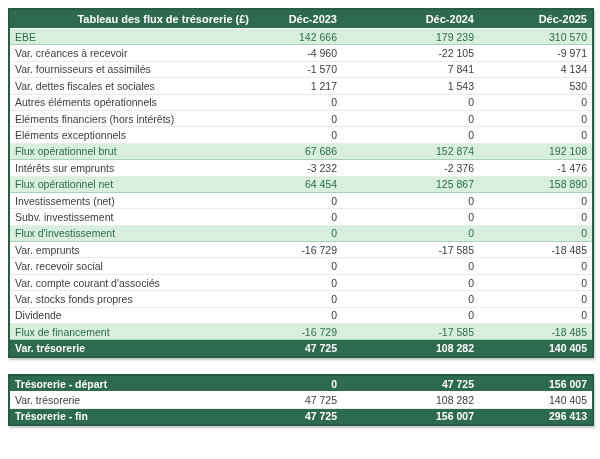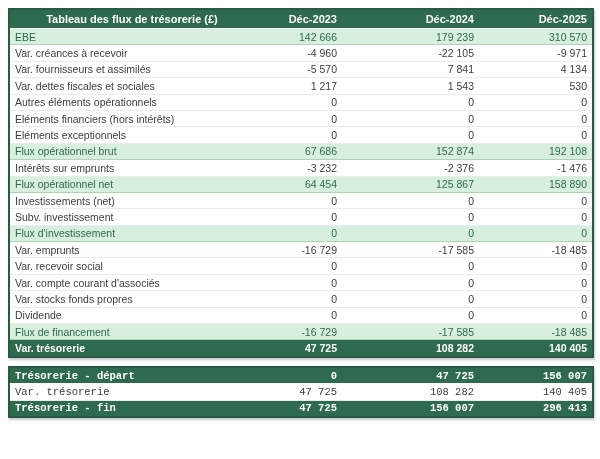--- a/index.html
+++ b/index.html
@@ -25,41 +25,41 @@
     border-collapse: collapse;
     table-layout: fixed;
     width: 584px;
     font-size: 10.5px;
     color: #3d3d3d;
   }
   table.main, table.bottom {
     border: 2px solid #275b43;
     box-shadow: 1px 2px 2px rgba(0,0,0,0.22);
   }
-  table.bottom { margin-top: 8px; font-family: Liberation Mono, monospace; }
+  table.bottom { margin-top: 16px; }
   col.c-label { width: 245px; }
   col.c-v1    { width: 88px;  }
   col.c-v2    { width: 137px; }
   col.c-v3    { width: 114px; }
   th, td {
     height: 15.4px;
     padding: 0 5px 0 5px;
     white-space: nowrap;
     overflow: hidden;
     vertical-align: middle;
   }
   thead th {
     background: #2d6a4f;
     color: #ffffff;
     font-weight: bold;
     font-size: 11px;
     height: 18px;
     border-bottom: 1px solid #ffffff;
   }
-  th.title-cell { text-align: center; }
+  th.title-cell { text-align: right; }
   th.col-head   { text-align: right; }
   td.label { text-align: left; }
   td.val   { text-align: right; }
   tr.row-normal td {
     background: #ffffff;
     border-bottom: 1px solid #e6eee8;
   }
   tr.row-subtotal td {
     background: #d8efdd;
     color: #2d6a4f;
@@ -104,21 +104,21 @@
             <td class="val">310 570</td>
           </tr>
           <tr class="row-normal">
             <td class="label">Var. créances à recevoir</td>
             <td class="val">-4 960</td>
             <td class="val">-22 105</td>
             <td class="val">-9 971</td>
           </tr>
           <tr class="row-normal">
             <td class="label">Var. fournisseurs et assimilés</td>
-            <td class="val">-5 570</td>
+            <td class="val">-1 570</td>
             <td class="val">7 841</td>
             <td class="val">4 134</td>
           </tr>
           <tr class="row-normal">
             <td class="label">Var. dettes fiscales et sociales</td>
             <td class="val">1 217</td>
             <td class="val">1 543</td>
             <td class="val">530</td>
           </tr>
           <tr class="row-normal">

